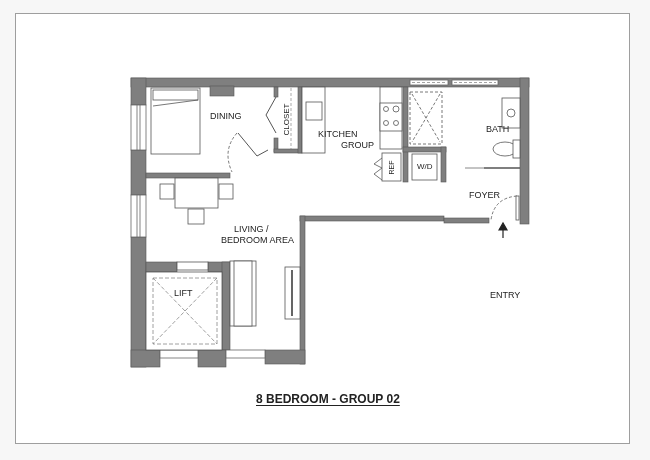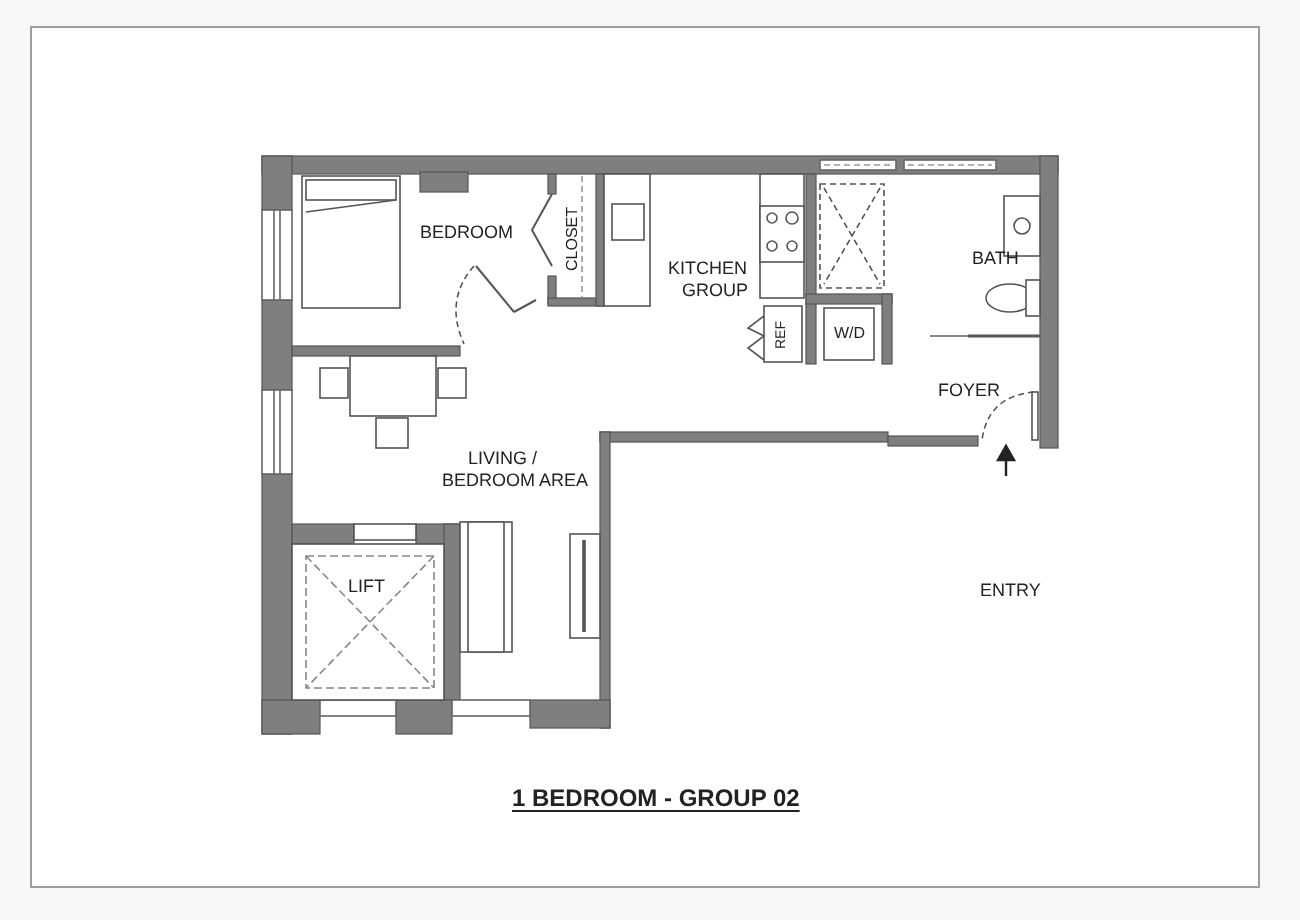--- a/index.html
+++ b/index.html
@@ -139,26 +139,26 @@
   </g>
 
   <g fill="#fff" stroke="#555" stroke-width="0.8">
     <rect x="230" y="261" width="26" height="65"></rect>
     <rect x="234" y="261" width="18" height="65"></rect>
     <rect x="285" y="267" width="15" height="52"></rect>
     <line x1="292" y1="270" x2="292" y2="316" stroke-width="1.8"></line>
   </g>
 </svg>
 
-<div class="lbl" style="left:210px;top:111px;">BEDROOM</div>
+<div class="lbl" style="left:210px;top:111px;">DINING</div>
 <div class="lbl" style="left:270px;top:114px;transform:rotate(-90deg);font-size:8px;">CLOSET</div>
-<div class="lbl" style="left:334px;top:129px;text-align:right;">KITCHEN</div>
+<div class="lbl" style="left:318px;top:129px;text-align:right;">KITCHEN</div>
 <div class="lbl" style="left:341px;top:140px;">GROUP</div>
 <div class="lbl" style="left:462px;top:124px;padding-left:24px;">BATH</div>
 <div class="lbl" style="left:384px;top:162px;transform:rotate(-90deg);font-size:7px;">REF</div>
 <div class="lbl" style="left:417px;top:161px;font-size:8px;">W/D</div>
 <div class="lbl" style="left:456px;top:190px;padding-left:13px;">FOYER</div>
 <div class="lbl" style="left:490px;top:242px;margin-top:48px;">ENTRY</div>
 <div class="lbl" style="left:234px;top:224px;">LIVING /</div>
 <div class="lbl" style="left:221px;top:235px;">BEDROOM AREA</div>
 <div class="lbl" style="left:174px;top:288px;">LIFT</div>
 
-<div class="title">1 BEDROOM - GROUP 02</div>
+<div class="title">8 BEDROOM - GROUP 02</div>
 
 </body></html>

